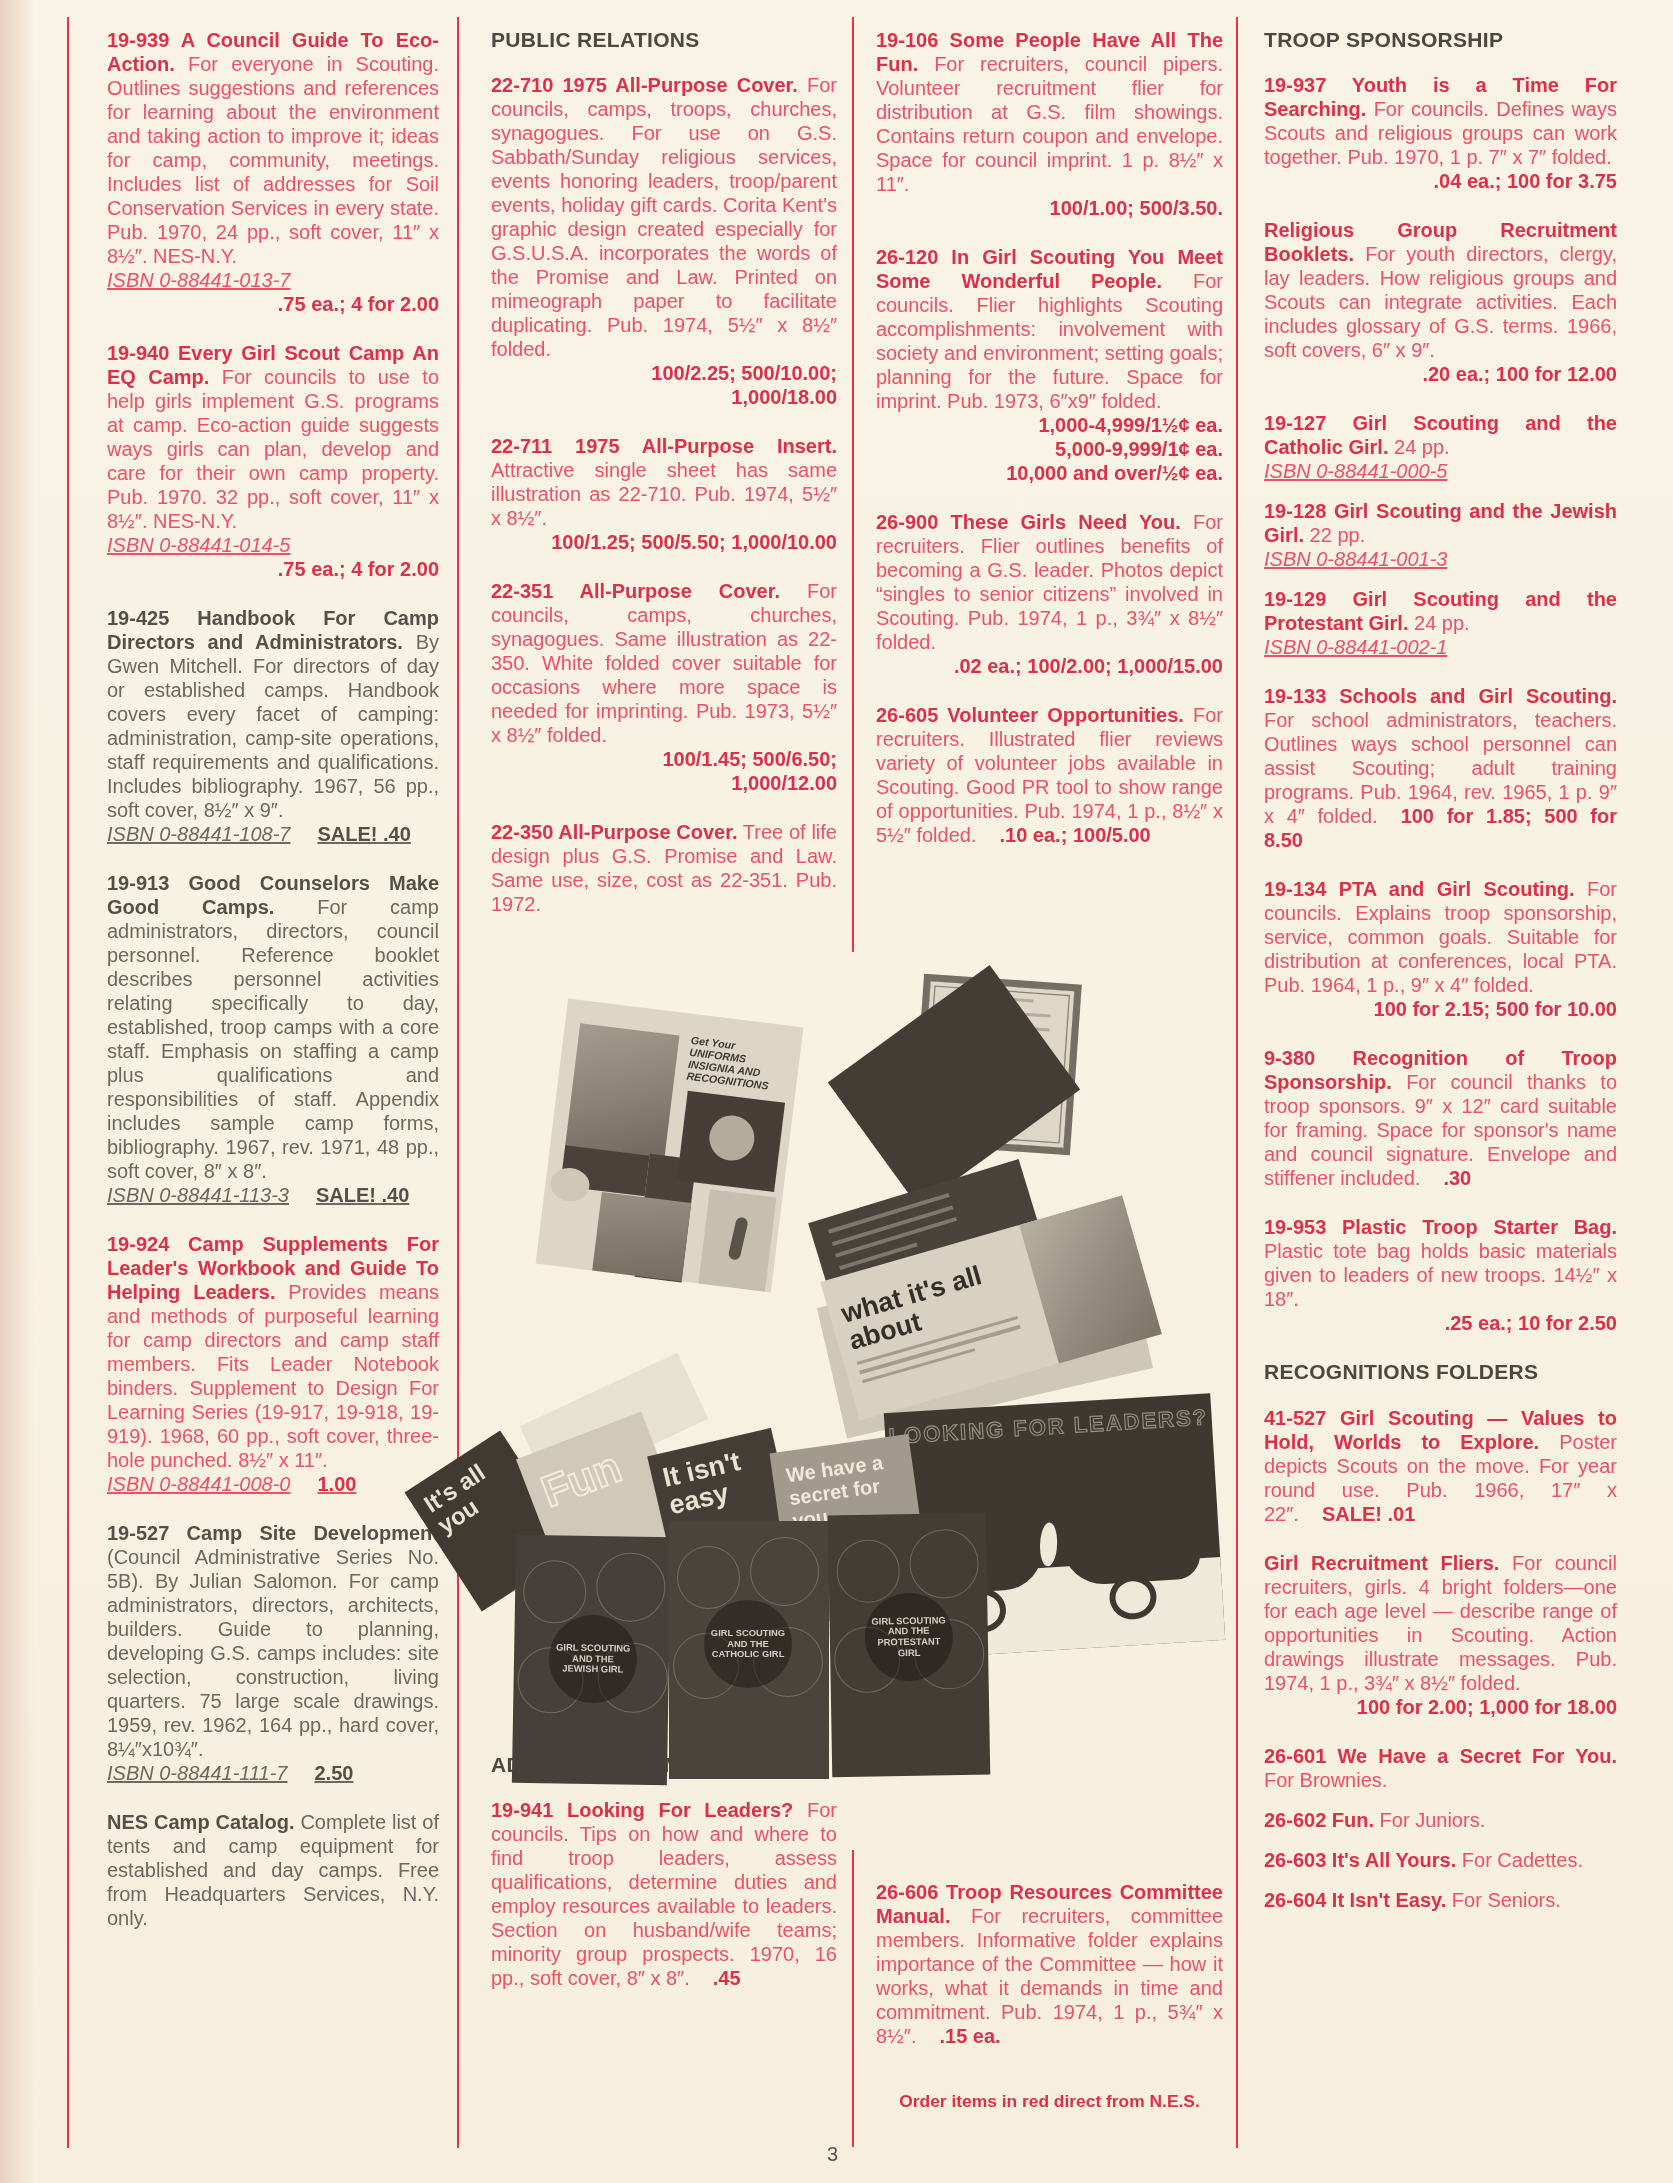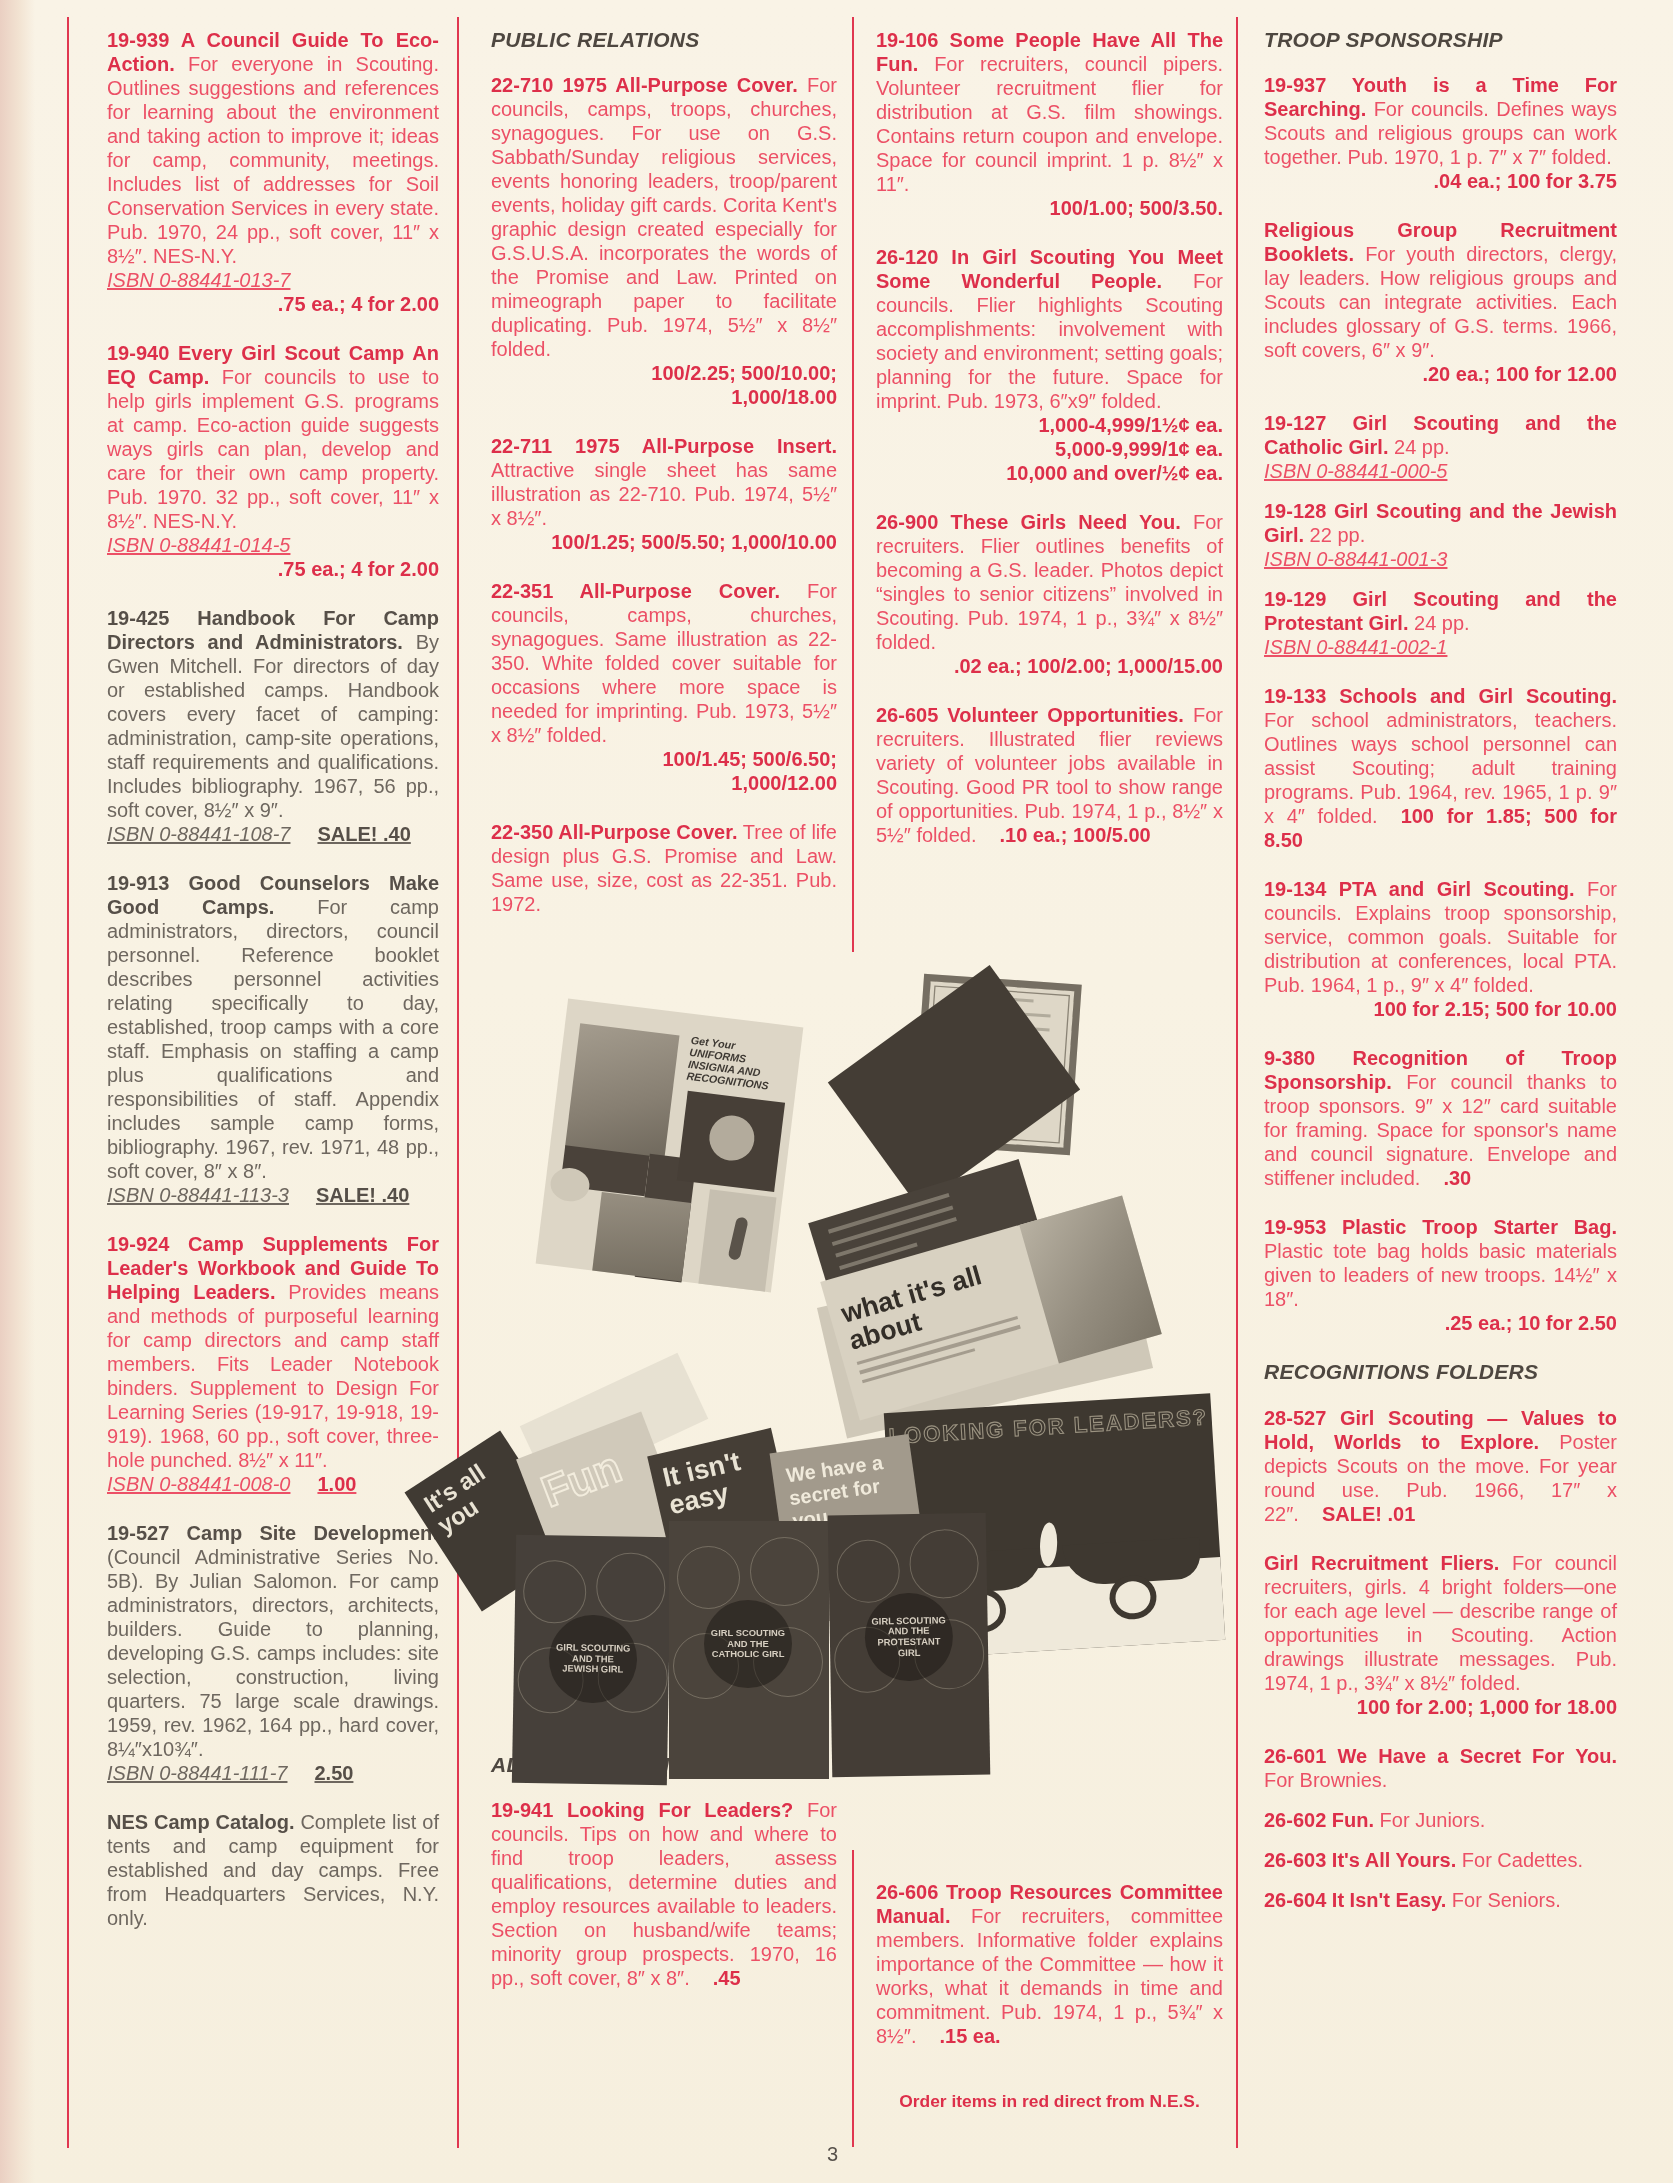--- a/index.html
+++ b/index.html
@@ -4,21 +4,21 @@
 <style>
   html,body{margin:0;padding:0;background:#d8d2c4;}
   .page{position:relative;width:1674px;height:2183px;margin:0 auto;overflow:hidden;
         background:linear-gradient(180deg,#f9f3e6 0%,#f8f2e3 45%,#f6efde 100%);
         font-family:"Liberation Sans","DejaVu Sans",sans-serif;}
   .scan-edge{position:absolute;left:0;top:0;width:35px;height:100%;
         background:linear-gradient(90deg,#eacfc2 0%,#f2e3d2 55%,rgba(248,242,227,0) 100%);}
   .vrule{position:absolute;width:2px;background:#e03750;}
   .col{position:absolute;width:334px;}
   
-  .sec{margin:0 0 21.4px 0;font-size:21px;font-weight:bold;letter-spacing:0.3px;color:#4e4740;font-style:italic;}
+  .sec{margin:0 0 21.4px 0;font-size:21px;font-weight:bold;letter-spacing:0.3px;color:#4e4740;}
   .entry{margin-bottom:25px;}
   .entry.compact{margin-bottom:16px;}
   .para{margin:0;font-size:20px;line-height:24px;text-align:justify;}
   .lead{font-weight:bold;}
   .entry.red{color:#ec5066;}
   .entry.red .lead,.entry.red .price,.entry.red .isuffix,.entry.red .suffix{color:#dd2f4a;}
   .entry.dark{color:#6e675f;}
   .entry.dark .lead,.entry.dark .price,.entry.dark .isuffix,.entry.dark .suffix{color:#564f48;}
   .isbnline{margin:0;font-size:20px;line-height:24px;text-decoration:underline;}
   .isbn{font-style:italic;}
@@ -218,21 +218,21 @@
       </div>
       <div class="entry red">
         <p class="para"><span class="lead">9-380 Recognition of Troop Sponsorship.</span> <span class="bodytext">For council thanks to troop sponsors. 9″ x 12″ card suitable for framing. Space for sponsor's name and council signature. Envelope and stiffener included.</span><span class="suffix">.30</span></p>
       </div>
       <div class="entry red">
         <p class="para"><span class="lead">19-953 Plastic Troop Starter Bag.</span> <span class="bodytext">Plastic tote bag holds basic materials given to leaders of new troops. 14½″ x 18″.</span></p>
         <div class="price">.25 ea.; 10 for 2.50</div>
       </div>
       <h2 class="sec">RECOGNITIONS FOLDERS</h2>
       <div class="entry red">
-        <p class="para"><span class="lead">28-527 Girl Scouting — Values to Hold, Worlds to Explore.</span> <span class="bodytext">Poster depicts Scouts on the move. For year round use. Pub. 1966, 17″ x 22″.</span><span class="suffix">SALE! .01</span></p>
+        <p class="para"><span class="lead">41-527 Girl Scouting — Values to Hold, Worlds to Explore.</span> <span class="bodytext">Poster depicts Scouts on the move. For year round use. Pub. 1966, 17″ x 22″.</span><span class="suffix">SALE! .01</span></p>
       </div>
       <div class="entry red">
         <p class="para"><span class="lead">Girl Recruitment Fliers.</span> <span class="bodytext">For council recruiters, girls. 4 bright folders—one for each age level — describe range of opportunities in Scouting. Action drawings illustrate messages. Pub. 1974, 1 p., 3¾″ x 8½″ folded.</span></p>
         <div class="price">100 for 2.00; 1,000 for 18.00</div>
       </div>
       <div class="entry red compact">
         <p class="para"><span class="lead">26-601 We Have a Secret For You.</span> <span class="bodytext">For Brownies.</span></p>
       </div>
       <div class="entry red compact">
         <p class="para"><span class="lead">26-602 Fun.</span> <span class="bodytext">For Juniors.</span></p>

